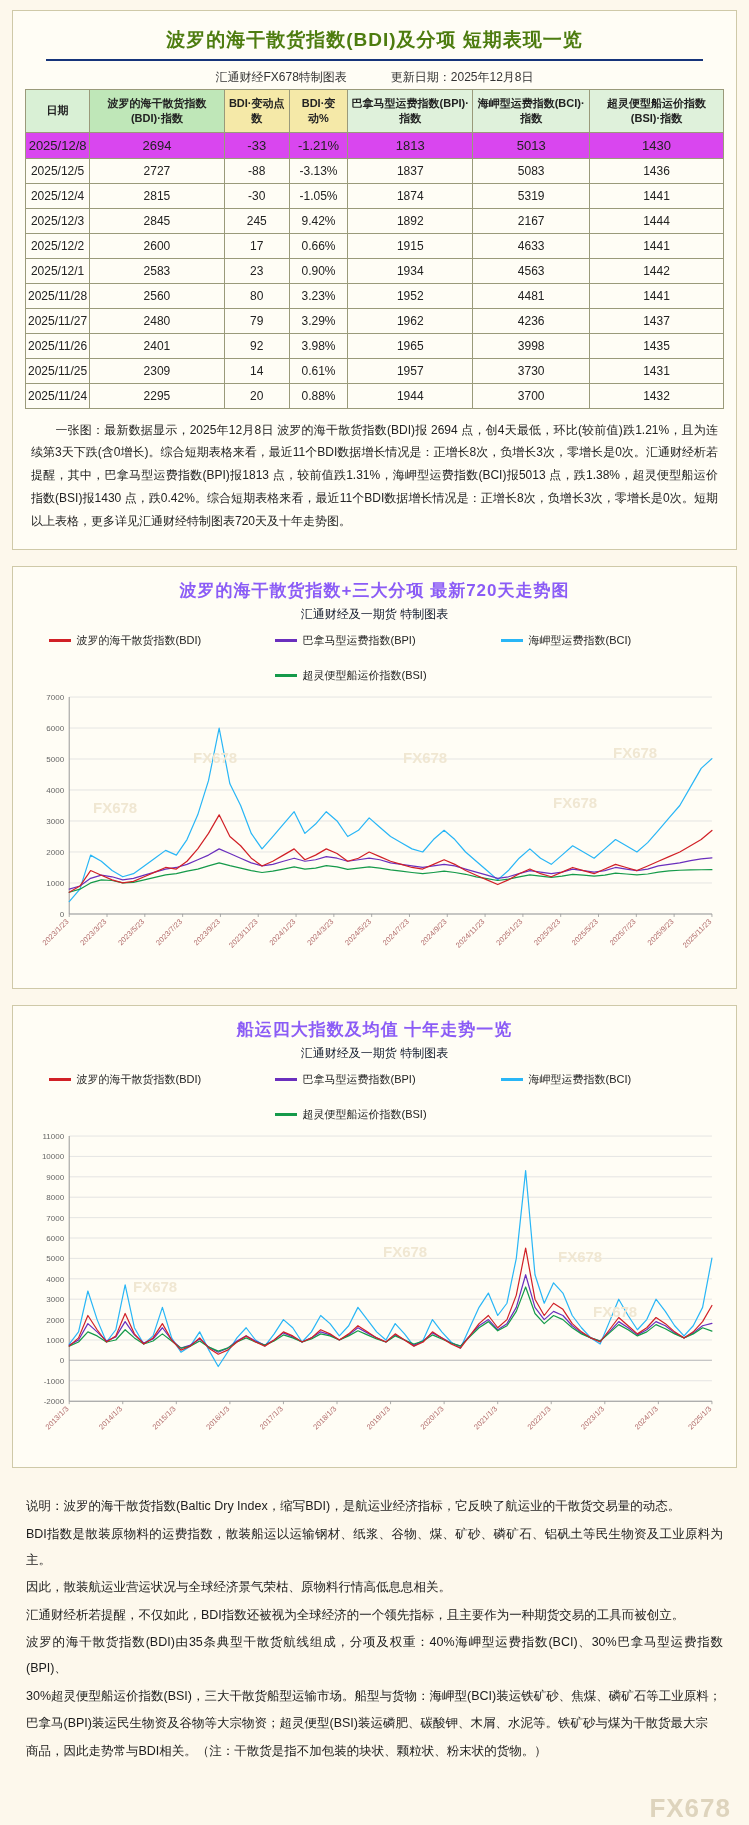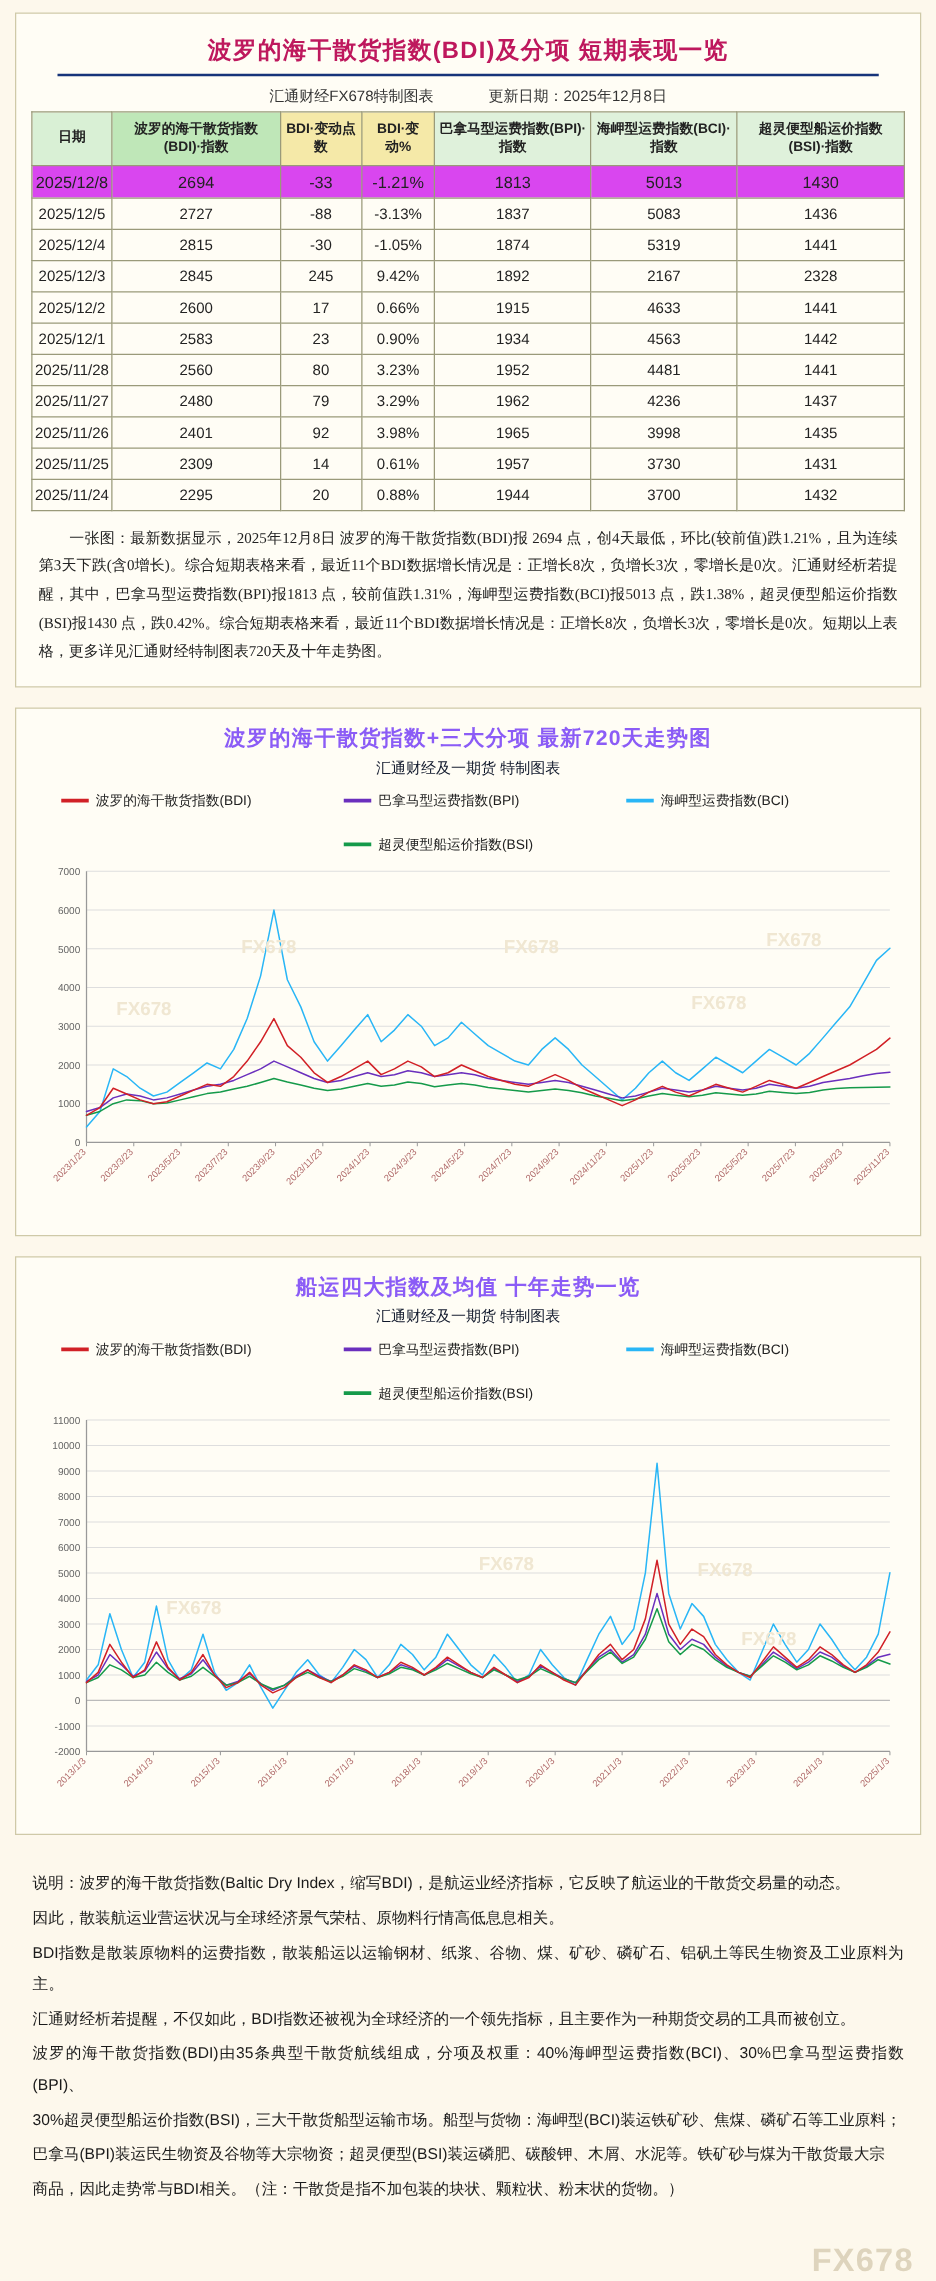--- a/index.html
+++ b/index.html
@@ -14,21 +14,21 @@
 
   
   .panel {
     background:#fffdf5;
     border:1px solid #cfc9a8;
     margin-bottom: 16px;
   }
   .panel-inner { padding: 10px 12px 12px 12px; }
   .title1 {
     text-align:center;
-    color:#be185d;
+    color:#4d7c0f;
     font-size:19px;
     font-weight:bold;
     letter-spacing:1px;
     padding: 6px 0 4px 0;
   }
   .title-underline {
     height:2px; background:#16347a; width:94%; margin:2px auto 8px auto;
   }
   .subrow {
     display:flex; justify-content:center; gap:44px;
@@ -53,21 +53,20 @@
   }
   table.bdi thead th.c2 { background:#bfe7b8; }
   table.bdi thead th.c3, table.bdi thead th.c4 { background:#f5e9a8; }
   table.bdi thead th.c1 { background:#dff1db; }
   tr.first td { font-weight:normal; font-size:13px; background:#d946ef; }
   tr.first td.dt { font-size:13px; }
   td.dt { white-space:nowrap; }
   .note {
     font-size:12px; line-height:1.9; color:#222; padding: 10px 6px 4px 6px;
     text-align:justify;
-    font-family:Liberation Serif, serif;
   }
 
   
   .chart-panel { background:#fffdf5; border:1px solid #cfc9a8; margin-bottom:16px; }
   .chart-title {
     text-align:center; color:#8b5cf6; font-size:17px; font-weight:bold;
     padding-top:12px; letter-spacing:1px;
   }
   .chart-sub { text-align:center; color:#0f172a; font-size:12px; padding:4px 0 6px 0; }
   .legend {
@@ -145,21 +144,21 @@
               <td>5319</td>
               <td>1441</td>
             </tr>
             <tr>
               <td class="dt">2025/12/3</td>
               <td>2845</td>
               <td>245</td>
               <td>9.42%</td>
               <td>1892</td>
               <td>2167</td>
-              <td>2328</td>
+              <td>1444</td>
             </tr>
             <tr>
               <td class="dt">2025/12/2</td>
               <td>2600</td>
               <td>17</td>
               <td>0.66%</td>
               <td>1915</td>
               <td>4633</td>
               <td>1441</td>
             </tr>
@@ -401,22 +400,22 @@
         </svg>
       <div class="wm" style="left:120px; top:150px;">FX678</div>
       <div class="wm" style="left:370px; top:115px;">FX678</div>
       <div class="wm" style="left:545px; top:120px;">FX678</div>
       <div class="wm" style="left:580px; top:175px;">FX678</div>
     </div>
   </section>
 
   <div class="footer">
     <p>说明：波罗的海干散货指数(Baltic Dry Index，缩写BDI)，是航运业经济指标，它反映了航运业的干散货交易量的动态。</p>
+    <p>BDI指数是散装原物料的运费指数，散装船运以运输钢材、纸浆、谷物、煤、矿砂、磷矿石、铝矾土等民生物资及工业原料为主。</p>
     <p>因此，散装航运业营运状况与全球经济景气荣枯、原物料行情高低息息相关。</p>
-    <p>BDI指数是散装原物料的运费指数，散装船运以运输钢材、纸浆、谷物、煤、矿砂、磷矿石、铝矾土等民生物资及工业原料为主。</p>
     <p>汇通财经析若提醒，不仅如此，BDI指数还被视为全球经济的一个领先指标，且主要作为一种期货交易的工具而被创立。</p>
     <p>波罗的海干散货指数(BDI)由35条典型干散货航线组成，分项及权重：40%海岬型运费指数(BCI)、30%巴拿马型运费指数(BPI)、</p>
     <p>30%超灵便型船运价指数(BSI)，三大干散货船型运输市场。船型与货物：海岬型(BCI)装运铁矿砂、焦煤、磷矿石等工业原料；</p>
     <p>巴拿马(BPI)装运民生物资及谷物等大宗物资；超灵便型(BSI)装运磷肥、碳酸钾、木屑、水泥等。铁矿砂与煤为干散货最大宗</p>
     <p>商品，因此走势常与BDI相关。（注：干散货是指不加包装的块状、颗粒状、粉末状的货物。）</p>
   </div>
   <div class="footer-wm">FX678</div>
 
 </div>
 

